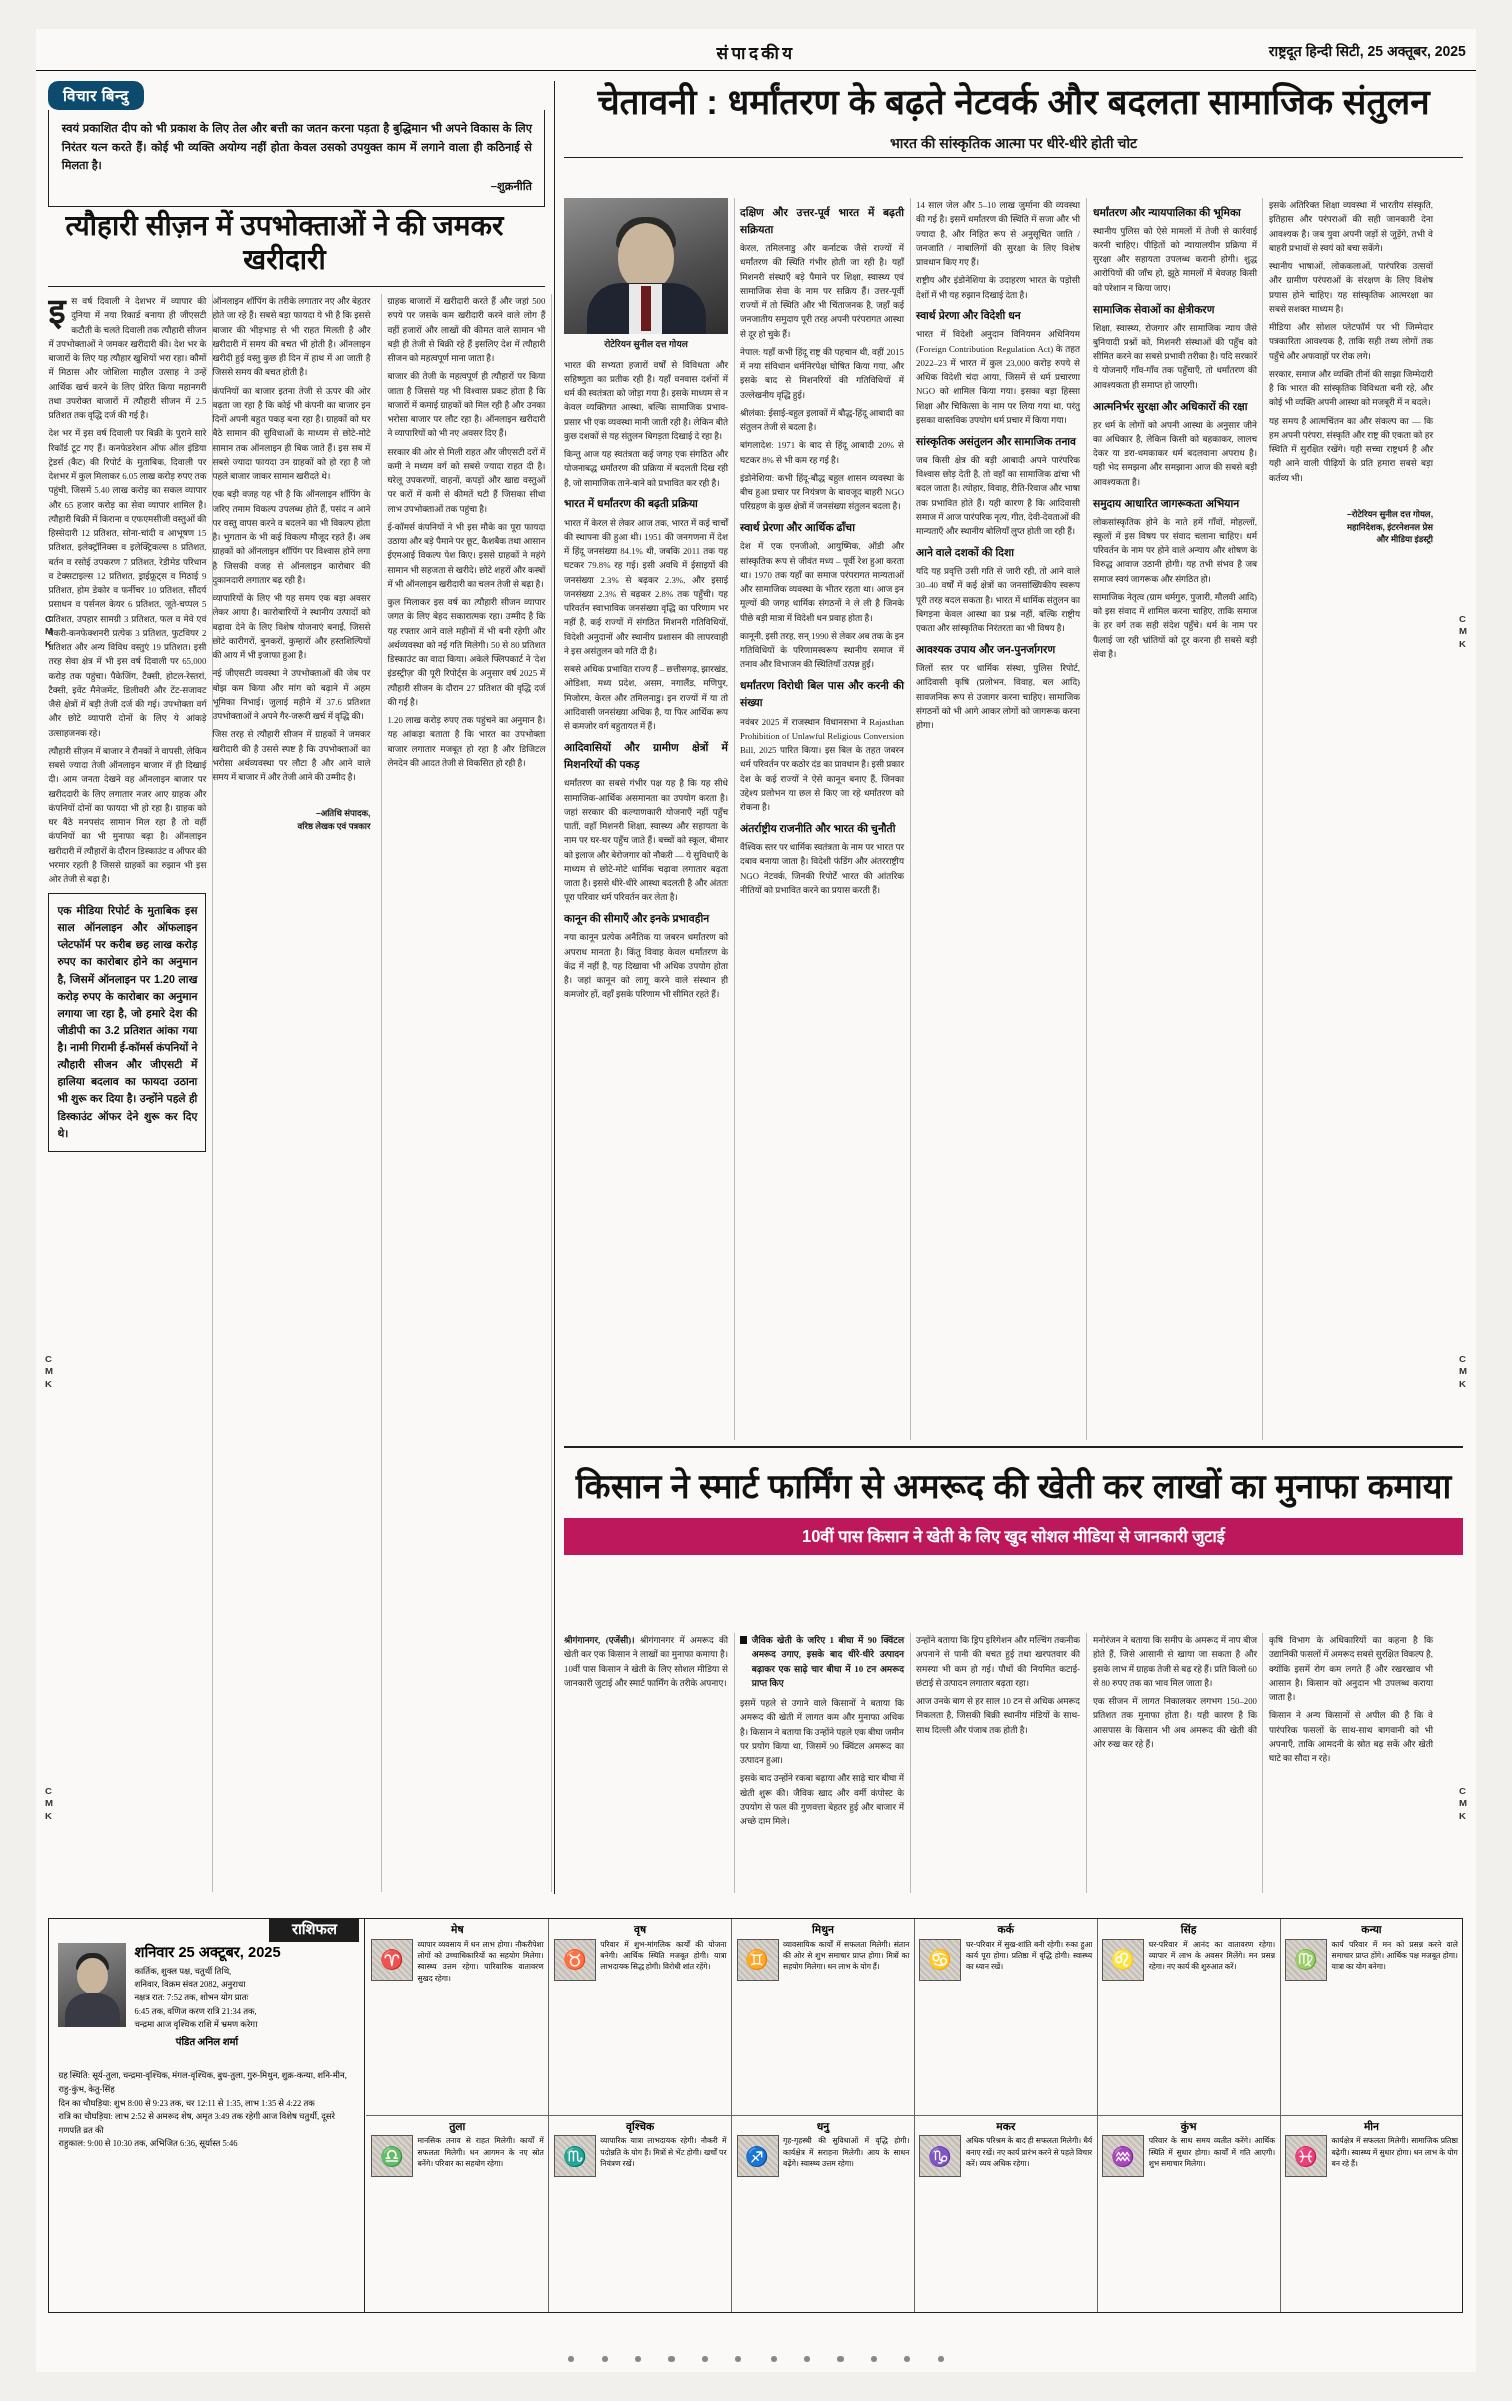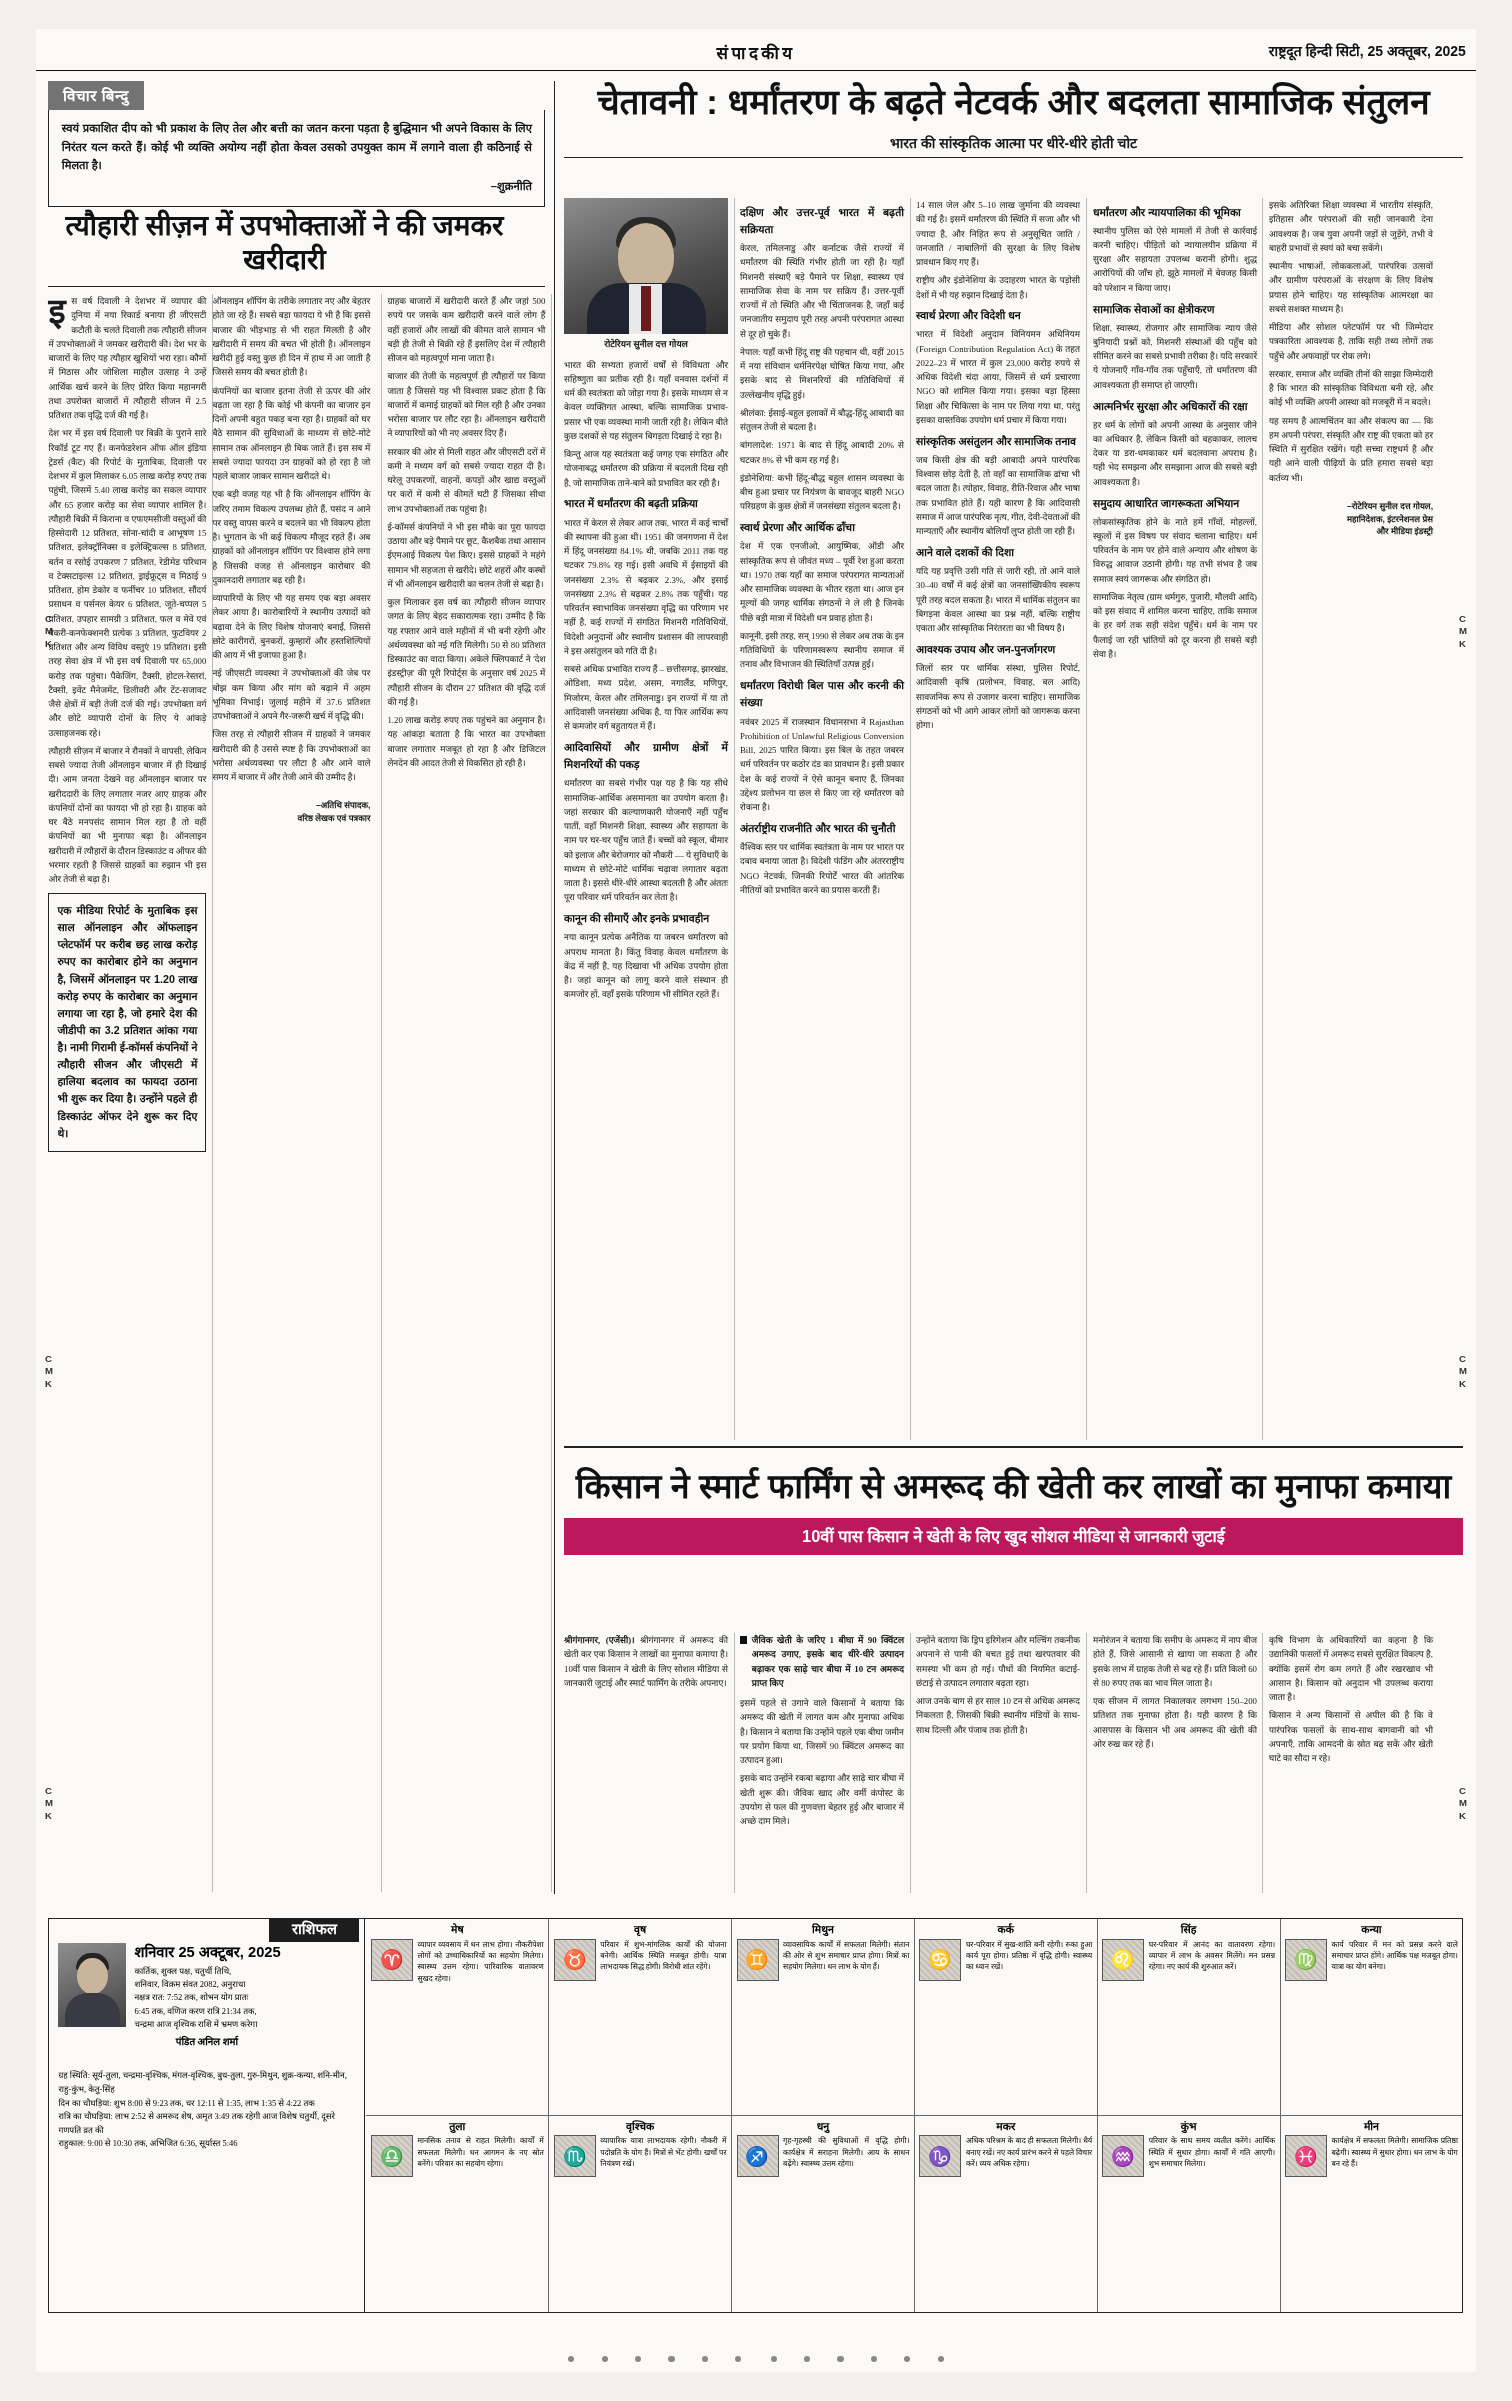--- a/index.html
+++ b/index.html
@@ -23,22 +23,22 @@
   }
 
   
   .hi { font-family:"Liberation Sans", sans-serif; }
   .col-text { font-size:8.8px; line-height:1.62; color:#1b1b1b; text-align:justify; }
   .col-text p { margin:0 0 4px 0; }
 
   
   .vichar { position:absolute; left:12.4px; top:52px; width:497px; }
   .vichar-tab {
-    display:inline-block; background:#737373; color:#fff; font-family:"Liberation Sans", sans-serif;
-    font-weight:bold; font-size:15.2px; padding:4px 14.7px 5.1px 14.7px; letter-spacing:0.6px;
+    display:inline-block; background:#0c4a6e; color:#fff; font-family:"Liberation Sans", sans-serif;
+    font-weight:bold; font-size:15.2px; padding:4px 14.7px 5.1px 14.7px; letter-spacing:0.6px;border-radius:10px;
   }
   .vichar-body {
     border:1.1px solid #222; border-top:none; padding:9px 12.4px 10.2px 12.4px;
     font-size:11.3px; line-height:1.65; color:#151515; text-align:justify; font-weight:bold;
   }
   .vichar-body .sig { display:block; text-align:right; margin-top:2.3px; font-weight:bold; }
 
   
   .lead-head {
     position:absolute; left:0; top:180px; width:497px;
@@ -57,21 +57,21 @@
     float:left; font-family:"Liberation Sans", sans-serif; font-weight:bold;
     font-size:35px; line-height:29px; padding:2.3px 5.6px 1.1px 0;
   }
 
   
   .quote-box {
     border:1.1px solid #222; padding:8px 8px 9px 8px; margin:6.8px 0 8px 0;
     font-family:"Liberation Sans", sans-serif; font-weight:bold; font-size:10.7px;
     line-height:1.6; text-align:justify; color:#111;
   }
-  .byline { text-align:right; font-size:8.5px; font-weight:bold; line-height:1.5; margin-top:15px; }
+  .byline { text-align:right; font-size:8.5px; font-weight:bold; line-height:1.5; margin-top:23px; }
 
   
   .main-pkg { position:absolute; left:528px; top:52px; width:899px; }
   .main-head {
     font-family:"Liberation Sans", sans-serif; font-weight:bold; font-size:35px; line-height:1.22;
     text-align:center; color:#111;
   }
   .main-sub {
     text-align:center; font-family:"Liberation Sans", sans-serif; font-weight:bold;
     font-size:14px; margin-top:9px; color:#1a1a1a;

